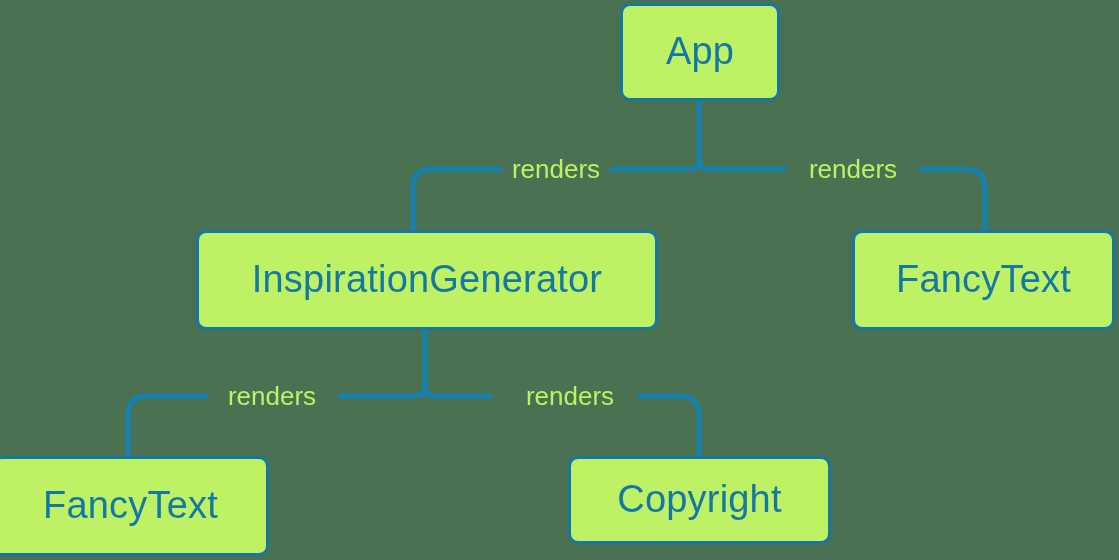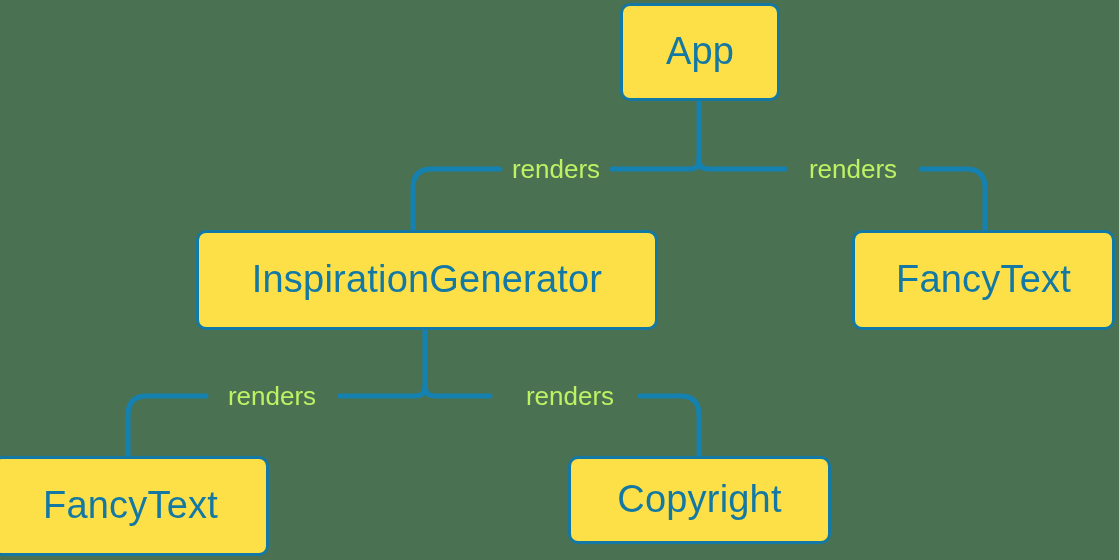--- a/index.html
+++ b/index.html
@@ -21,21 +21,21 @@
   #edges {
     position: absolute;
     left: 0;
     top: 0;
     width: 1119px;
     height: 560px;
   }
   .node {
     position: absolute;
     box-sizing: border-box;
-    background: #fde047;
+    background: #bef264;
     border: 3px solid #1478a4;
     border-radius: 10px;
     display: flex;
     align-items: center;
     justify-content: center;
     color: #1478a4;
     font-size: 38px;
     font-weight: 400;
     letter-spacing: 0.2px;
     white-space: nowrap;

